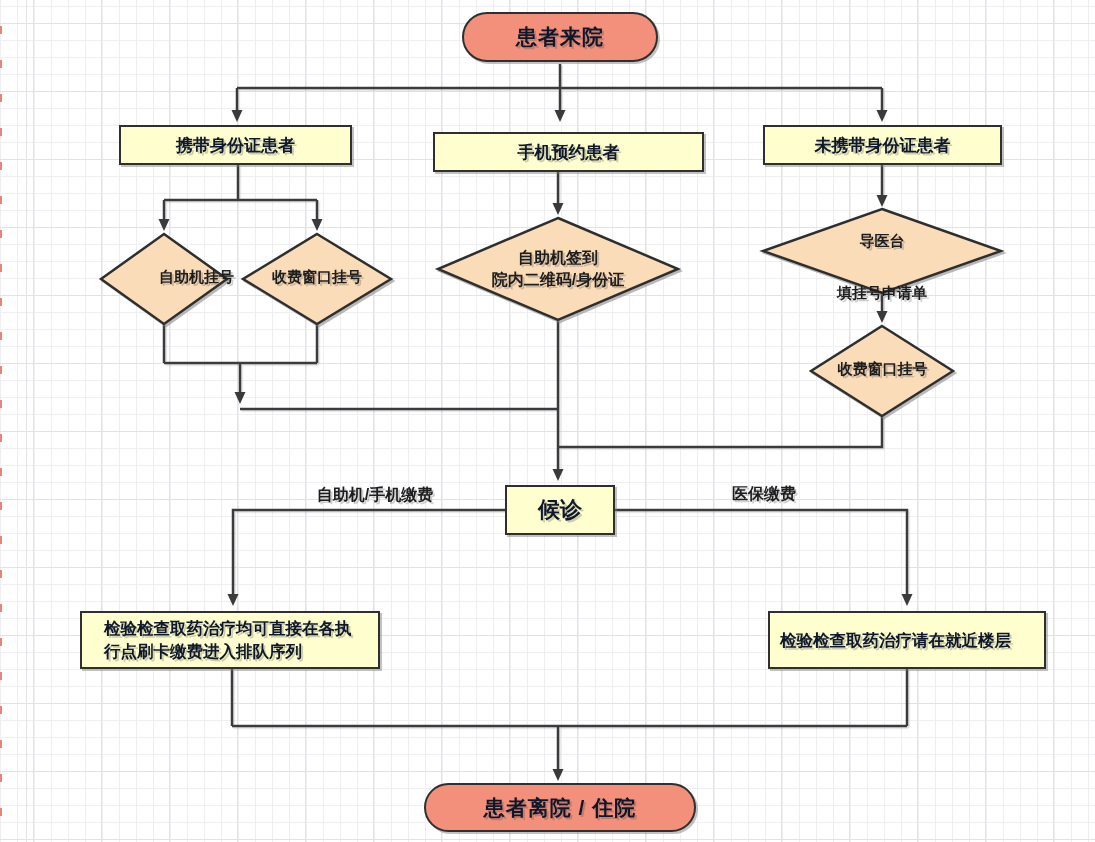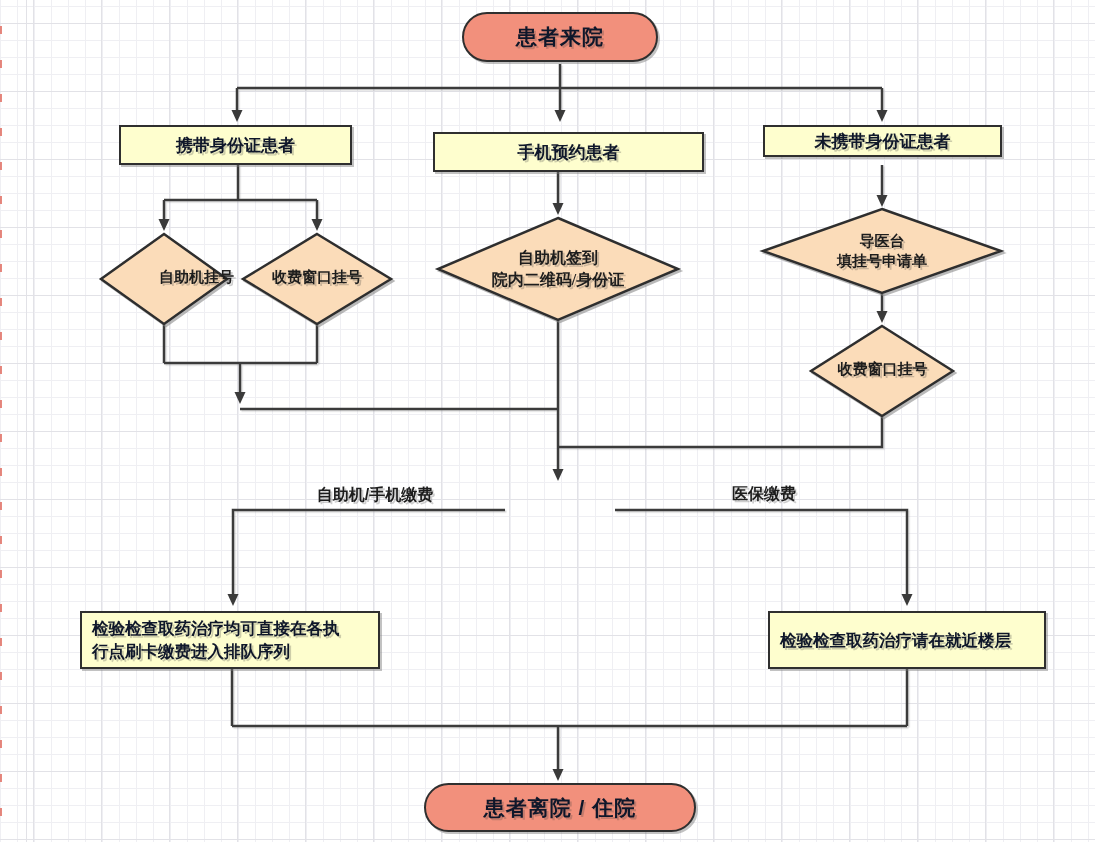--- a/index.html
+++ b/index.html
@@ -39,31 +39,31 @@
     font-weight:700;color:#1d1d1d;text-shadow:2px 2px 0 rgba(60,60,60,.25);
     text-align:center;white-space:nowrap;pointer-events:none;
   }
   .edge-label{
     position:absolute;font-weight:700;font-size:16px;color:#1d1d1d;
     text-shadow:2px 2px 0 rgba(60,60,60,.25);text-align:center;white-space:nowrap;
   }
   #node-start{left:462px;top:12px;width:196px;height:50px;}
   #node-with-id{left:119px;top:125px;width:233px;height:40px;}
   #node-phone{left:433px;top:132px;width:271px;height:40px;}
-  #node-no-id{left:763px;top:125px;width:239px;height:32px;justify-content:center;}
+  #node-no-id{left:763px;top:125px;width:239px;height:40px;justify-content:center;}
   #node-waiting{left:505px;top:485px;width:110px;height:50px;font-size:22px;}
   #node-pay-left{left:80px;top:611px;width:300px;height:58px;font-size:16.5px;
-    flex-direction:column;align-items:flex-start;justify-content:center;padding:0 10px;line-height:23px;}
+    flex-direction:column;align-items:flex-start;justify-content:center;padding:0 22px;line-height:23px;}
   #node-pay-right{left:768px;top:611px;width:278px;height:58px;font-size:16.5px;
     flex-direction:column;align-items:flex-start;justify-content:center;padding:0 10px;line-height:23px;gap:20px;}
   #node-end{left:424px;top:783px;width:272px;height:49px;align-items:center;}
   #txt-d1{left:104px;top:268px;width:121px;font-size:15px;padding-left:32px;}
   #txt-d2{left:242px;top:268px;width:150px;font-size:15px;}
-  #txt-d3{left:448px;top:247px;width:220px;font-size:16px;line-height:22px;font-family:Liberation Serif, serif;}
-  #txt-d4{left:772px;top:231px;width:220px;font-size:15px;line-height:20px;}
+  #txt-d3{left:448px;top:247px;width:220px;font-size:16px;line-height:22px;}
+  #txt-d4{left:772px;top:231px;width:220px;font-size:15px;line-height:20px;gap:32px;}
   #txt-d5{left:812px;top:360px;width:141px;font-size:15px;}
   #lbl-selfpay{left:300px;top:485px;width:150px;}
   #lbl-insurance{left:714px;top:484px;width:100px;}
 </style>
 </head>
 <body>
 
 <div id="canvas">
 
   <svg class="layer" viewBox="0 0 1095 842">
@@ -124,20 +124,23 @@
   </div>
 
   <div class="node process" id="node-phone">
     <span>手机预约患者</span>
   </div>
 
   <div class="node process" id="node-no-id">
     <span>未携带身份证患者</span>
   </div>
 
+  <div class="node process" id="node-waiting">
+    <span>候诊</span>
+  </div>
 
   <div class="node process" id="node-pay-left">
     <span>检验检查取药治疗均可直接在各执</span>
     <span>行点刷卡缴费进入排队序列</span>
   </div>
 
   <div class="node process" id="node-pay-right">
     <span>检验检查取药治疗请在就近楼层</span>
   </div>
 

